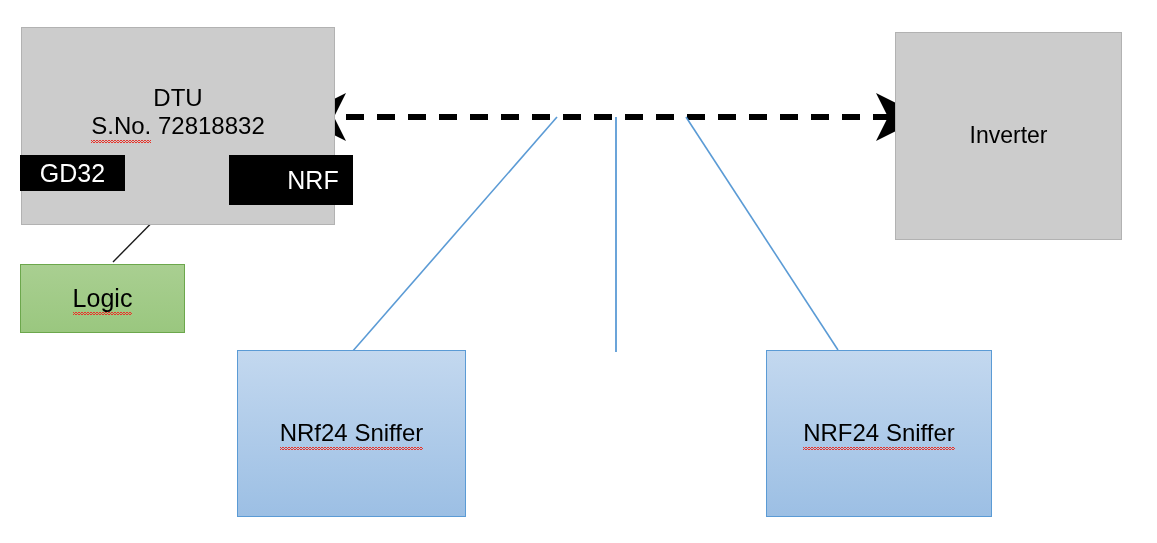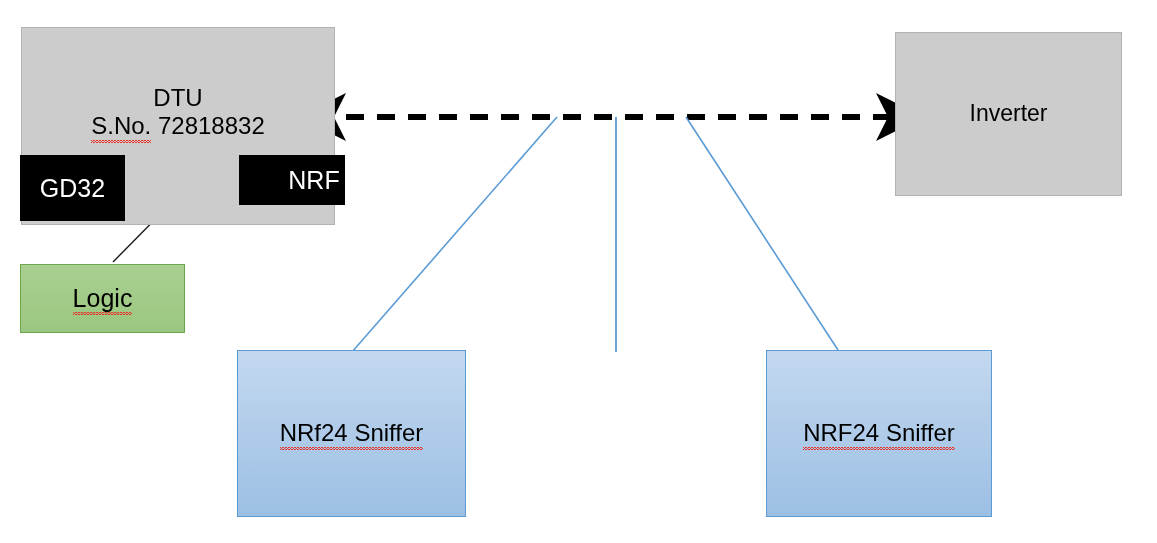--- a/index.html
+++ b/index.html
@@ -31,36 +31,36 @@
     background: #cccccc;
     border: 1px solid #b2b2b2;
   }
   #dtu-node {
     left: 21px; top: 27px; width: 314px; height: 198px;
     justify-content: flex-start;
     padding-top: 56px;
     font-size: 24px;
   }
   #inverter-node {
-    left: 895px; top: 32px; width: 227px; height: 164px;
+    left: 895px; top: 32px; width: 227px; height: 208px;
     font-size: 23px;
   }
   
   .chip {
     position: absolute;
     box-sizing: border-box;
     background: #000000;
     color: #ffffff;
     display: flex;
     align-items: center;
     justify-content: center;
     font-size: 25px;
   }
-  #gd32-node { left: 20px; top: 155px; width: 105px; height: 66px; }
-  #nrf-node  { left: 239px; top: 155px; width: 106px; height: 50px; padding-left: 44px; }
+  #gd32-node { left: 20px; top: 155px; width: 105px; height: 36px; }
+  #nrf-node  { left: 229px; top: 155px; width: 124px; height: 50px; padding-left: 44px; }
   
   #logic-node {
     left: 20px; top: 264px; width: 165px; height: 69px;
     background: linear-gradient(to bottom, #a9cf91 0%, #9ac77f 100%);
     border: 1px solid #6ca74c;
     font-size: 25px;
   }
   
   .blue-block {
     background: linear-gradient(to bottom, #c3d8ef 0%, #9cbfe4 100%);

